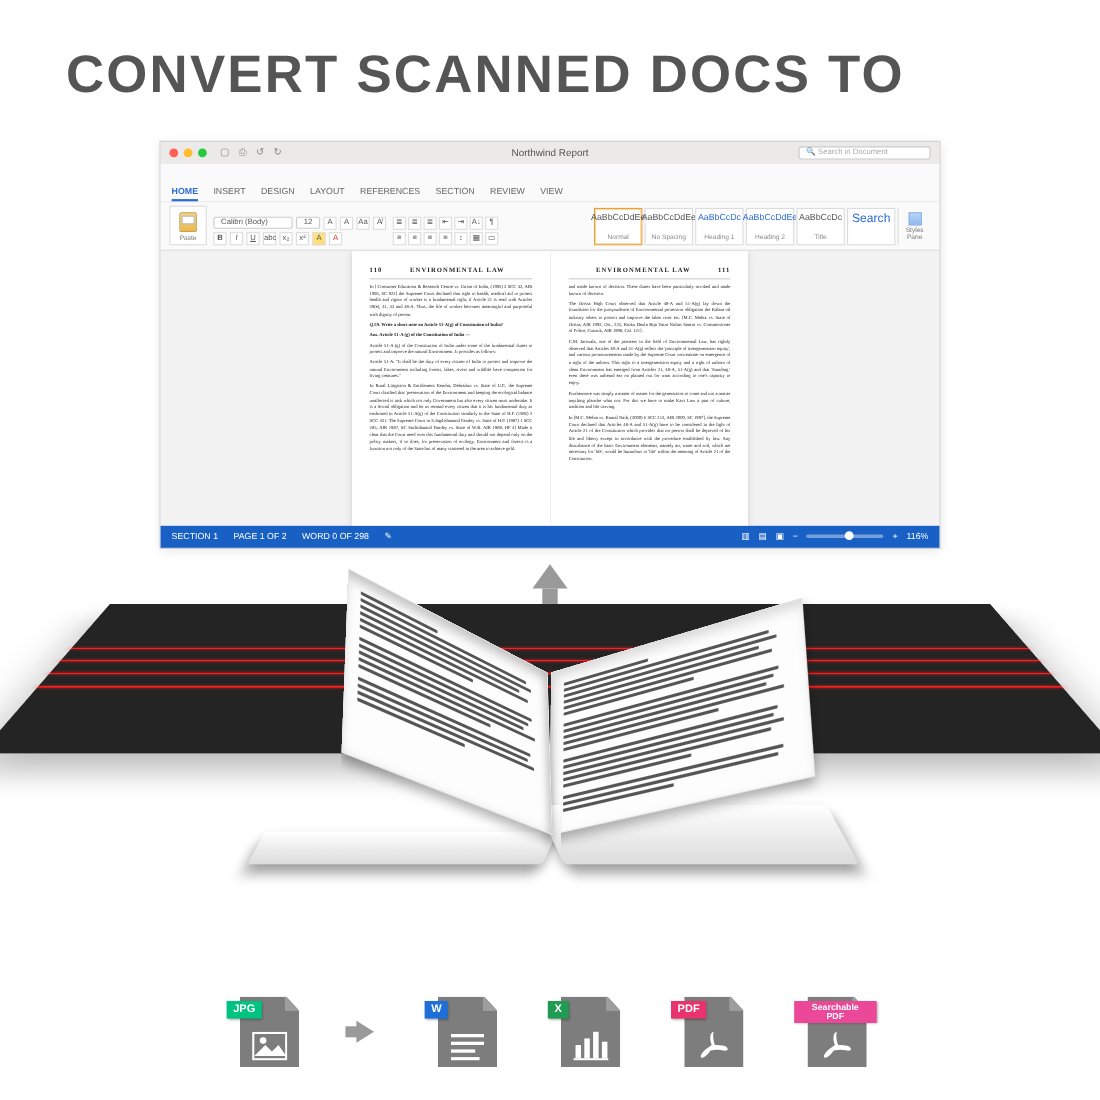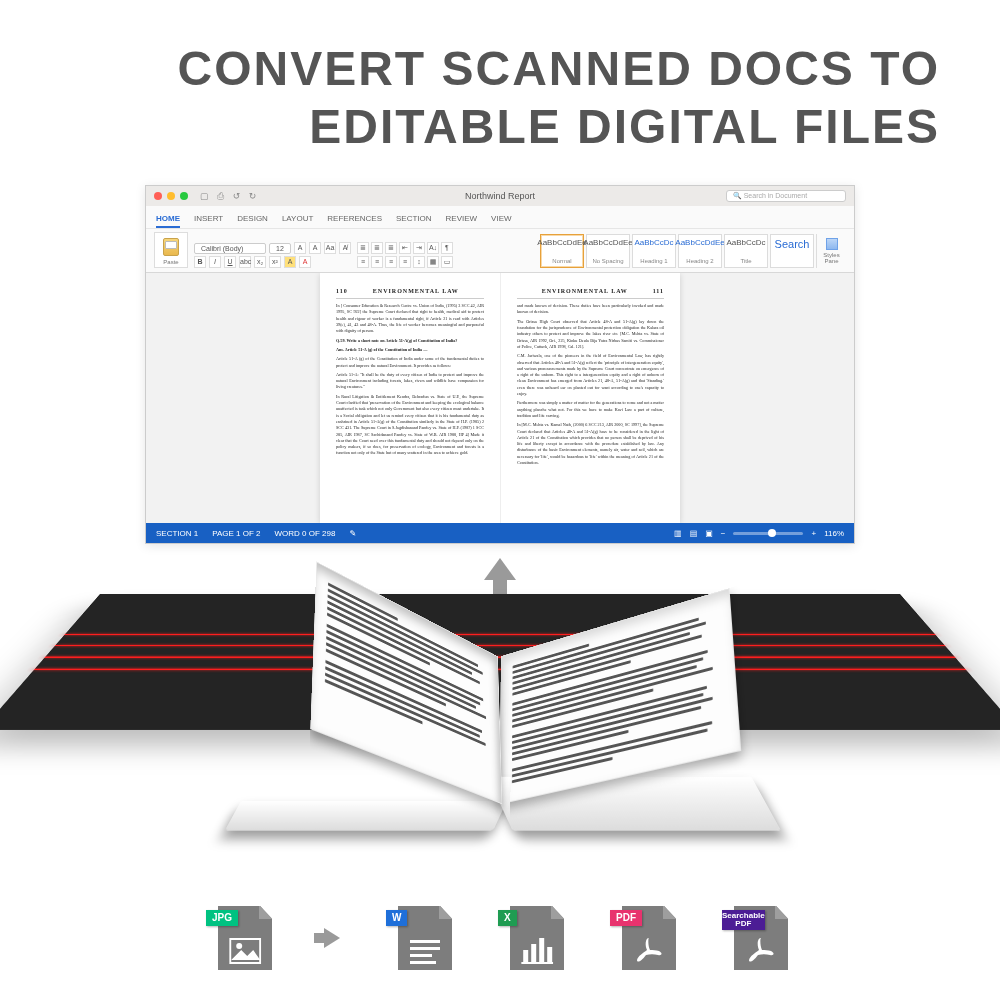--- a/index.html
+++ b/index.html
@@ -5,21 +5,21 @@
   * { box-sizing: border-box; margin: 0; padding: 0; }
   body {
     width: 1000px;
     height: 1000px;
     background: #fff;
     font-family: Arial, Helvetica, sans-serif;
     overflow: hidden;
     position: relative;
   }
   .headline {
-    text-align: right;
+    text-align: left;
     color: #555;
     font-weight: 600;
     font-size: 48px;
     letter-spacing: 2px;
     line-height: 1.2;
     padding: 40px 60px 10px;
   }
 
   
   .word-window {
@@ -54,21 +54,21 @@
     border-radius: 3px;
     font-size: 7px;
     color: #aaa;
     padding: 0 6px;
     line-height: 10px;
   }
 
   .ribbon-tabs {
     display: flex;
     gap: 14px;
-    padding: 8px 10px 0;
+    padding: 20px 10px 0;
     font-size: 8px;
     background:#fafafa;
     border-bottom:1px solid #e6e6e6;
     color:#666;
   }
   .ribbon-tabs span { padding-bottom:3px; }
   .ribbon-tabs span.active { color:#2a6cd4; border-bottom:2px solid #2a6cd4; font-weight:bold;}
 
   .ribbon-content {
     height: 44px;
@@ -190,29 +190,28 @@
   }
   .fmt .sheet::after{content:"";position:absolute;right:0;top:0;width:13px;height:13px;background:#9e9e9e;}
   .fmt .badge{
     position:absolute;left:-6px;top:4px;height:16px;padding:0 6px;color:#fff;font-size:10px;font-weight:bold;line-height:16px;box-shadow:1px 1px 2px rgba(0,0,0,.3);white-space:nowrap;
   }
   .fmt .glyph{position:absolute;left:50%;bottom:6px;transform:translateX(-40%);} 
   .jpg .badge{background:#00c281;}
   .w .badge{background:#1e6fd9;}
   .x .badge{background:#1f9c52;}
   .pdf .badge{background:#e8336e;}
-  .spdf .badge{background:#4c1d95;font-size:8px;line-height:8px;height:auto;padding:2px 0;}
+  .spdf .badge{background:#ec4899;font-size:8px;line-height:8px;height:auto;padding:2px 16px;}
   .jpg .glyph svg,.w .glyph svg,.x .glyph svg,.pdf .glyph svg,.spdf .glyph svg{display:block;}
 </style>
 </head>
 <body>
 
 <div class="headline">
   <div>CONVERT SCANNED DOCS TO</div>
-  <div>EDITABLE DIGITAL FILES</div>
 </div>
 
 <div class="word-window">
   <div class="titlebar">
     <div class="traffic">
       <span class="dot red"></span>
       <span class="dot yel"></span>
       <span class="dot grn"></span>
     </div>
     <div class="toolicons">▢ ⎙ ↺ ↻</div>

